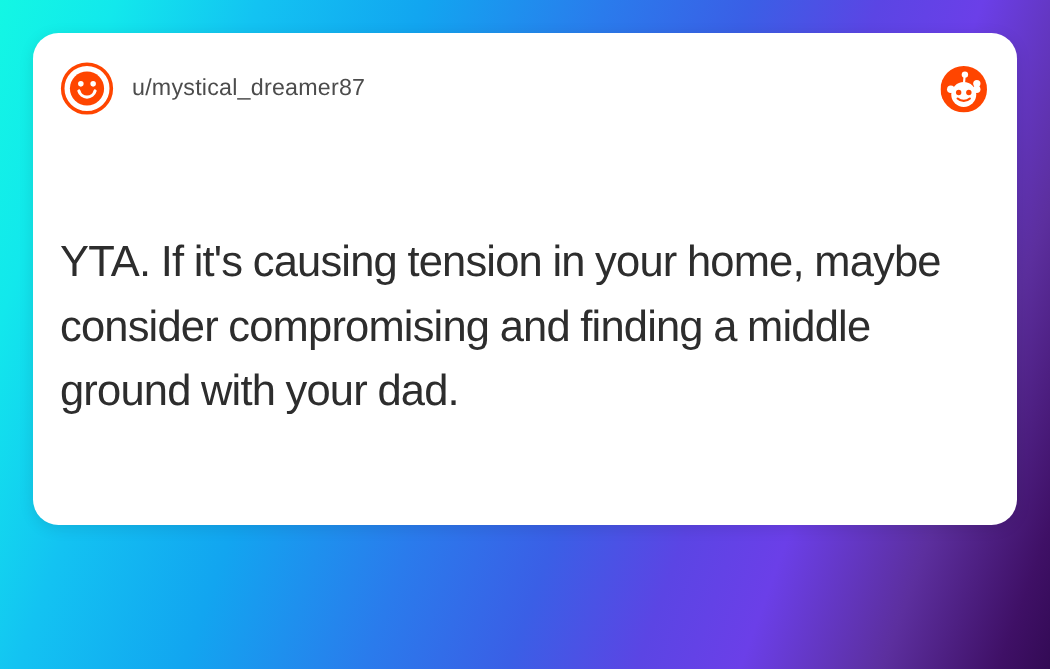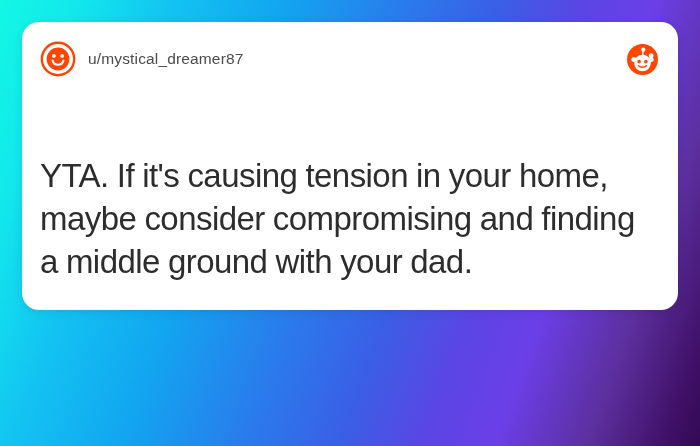--- a/index.html
+++ b/index.html
@@ -34,21 +34,21 @@
         #3F1066 96%,
         #330A55 100%);
   }
 
   
   #reddit-card {
     position: absolute;
     left: 22px;
     top: 22px;
     width: 656px;
-    height: 288px;
+    height: 328px;
     box-sizing: border-box;
     background: #FFFFFF;
     border-radius: 17px;
     box-shadow: 0 2px 10px rgba(0, 0, 0, 0.10);
     overflow: hidden;
   }
 
   
   .card-header {
     position: absolute;
@@ -94,21 +94,21 @@
   .card-body {
     position: absolute;
     left: 18px;
     right: 18px;
     top: 132px;
     padding: 0;
   }
 
   .comment-text {
     font-family: "Liberation Sans", sans-serif;
-    font-size: 33px;
+    font-size: 29px;
     font-weight: 400;
     line-height: 43px;
     letter-spacing: -0.55px;
     color: #2D2D2D;
     margin: 0;
     word-spacing: -0.5px;
   }
 </style>
 </head>
 <body>

